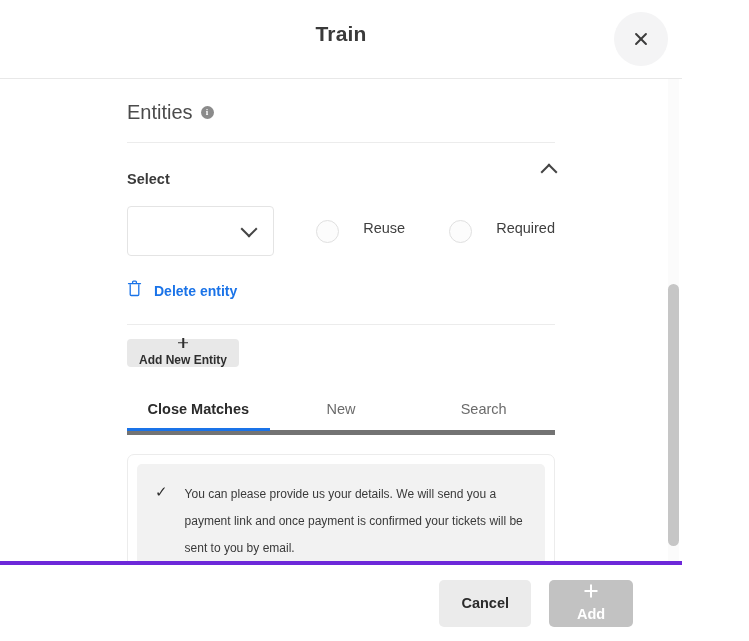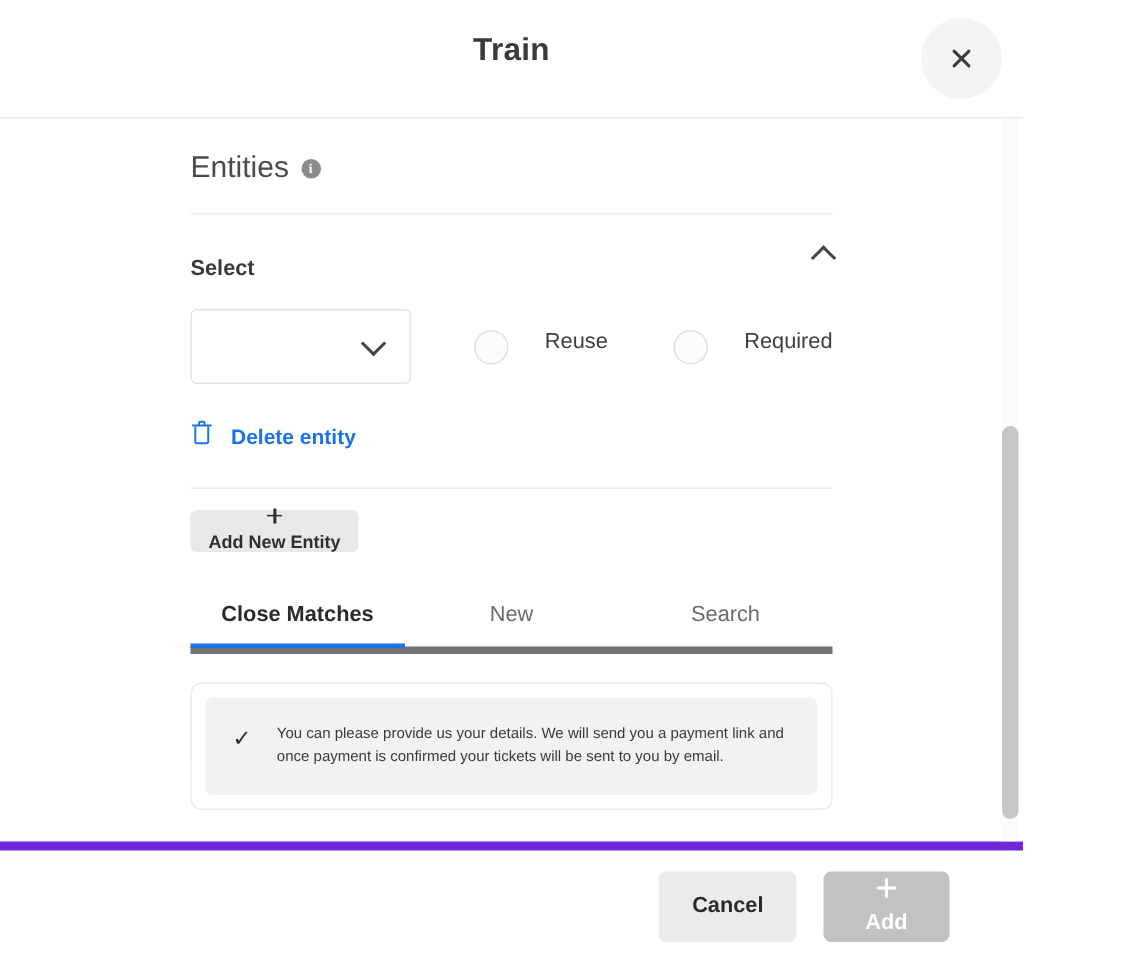--- a/index.html
+++ b/index.html
@@ -272,23 +272,23 @@
     gap: 17px;
     align-items: flex-start;
   }
   .check-icon {
     font-size: 15px;
     color: #2f2f2f;
     line-height: 22px;
     flex: 0 0 auto;
   }
   .result-text {
-    font-size: 10px;
+    font-size: 12px;
     color: #3a3a3a;
-    line-height: 15px;
+    line-height: 27px;
   }
 
   
   .scroll-track {
     position: absolute;
     top: 0; right: 3px;
     width: 11px;
     height: 100%;
     background: #fbfbfb;
   }
@@ -299,21 +299,21 @@
     width: 11px;
     height: 262px;
     border-radius: 6px;
     background: #c6c6c6;
     cursor: pointer;
   }
 
   
   .modal-footer {
     flex: 0 0 80px;
-    border-top: 6px solid #6d28d9;
+    border-top: 4px solid #6d28d9;
     display: flex;
     align-items: center;
     justify-content: flex-end;
     gap: 18px;
     padding-right: 49px;
     background: #ffffff;
   }
   .btn {
     height: 47px;
     min-width: 84px;

